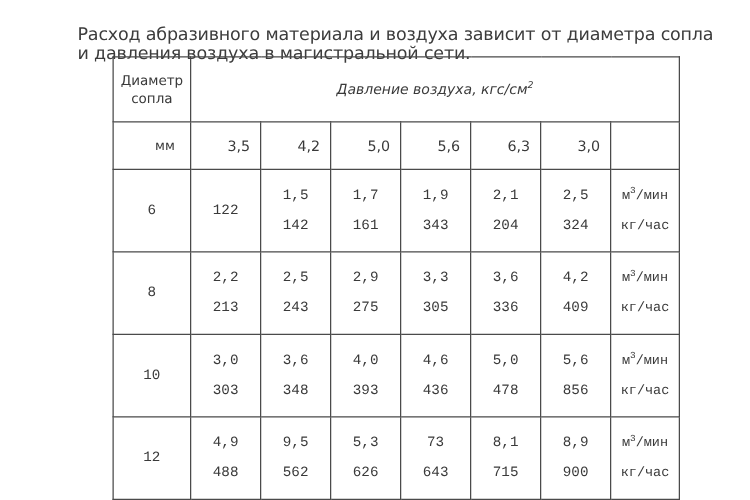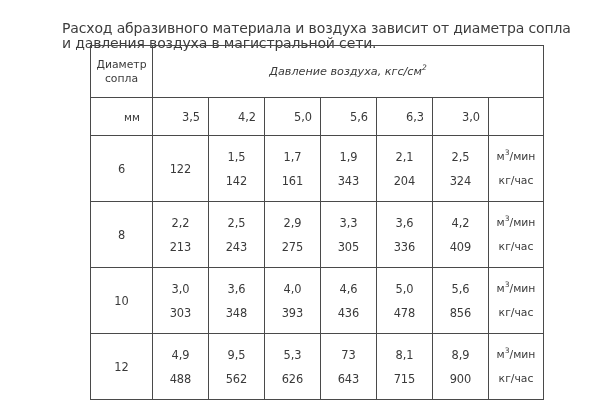--- a/index.html
+++ b/index.html
@@ -6,21 +6,21 @@
   body { width:600px; height:400px; position:relative; overflow:hidden;
          font-family:"DejaVu Sans", sans-serif; color:#3a3a3a; }
   .intro { position:absolute; left:62px; top:21px; width:520px;
            font-size:14px; line-height:15px; color:#3c3c3c; letter-spacing:-0.15px; }
   table { position:absolute; left:62px; top:45px; border-collapse:collapse;
           table-layout:fixed; font-size:11.4px; color:#3a3a3a;margin-left:28px; }
   td { border:1px solid #4a4a4a; text-align:center; vertical-align:middle; padding:0; }
   .c0 { width:62px; } .cv { width:56px; } .cu { width:55px; }
   .hdr-row td { height:51px; }
   .mm-row td { height:37px;padding-left:21px; }
-  .data-row td { height:65px; }
+  .data-row td { height:65px;font-family:Liberation Mono, monospace; }
   .dia-label { line-height:14px; font-size:10.8px; }
   .pressure-label { font-size:11.2px;font-style:italic; }
   .mm { font-size:10.5px; }
   .pair { display:flex; flex-direction:column; align-items:center; line-height:24px; }
   .unit { font-size:10.8px; }
   sup { font-size:7.5px; vertical-align:super; line-height:0; }
 </style>
 </head>
 <body>
 

